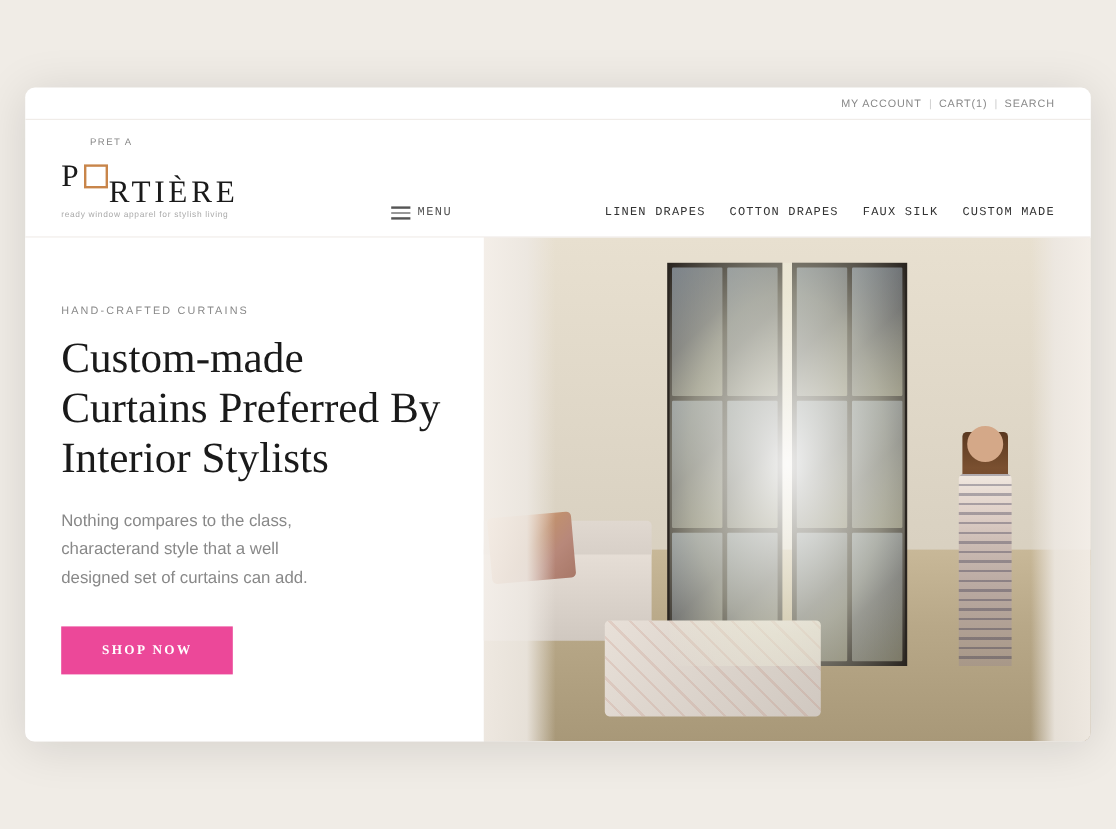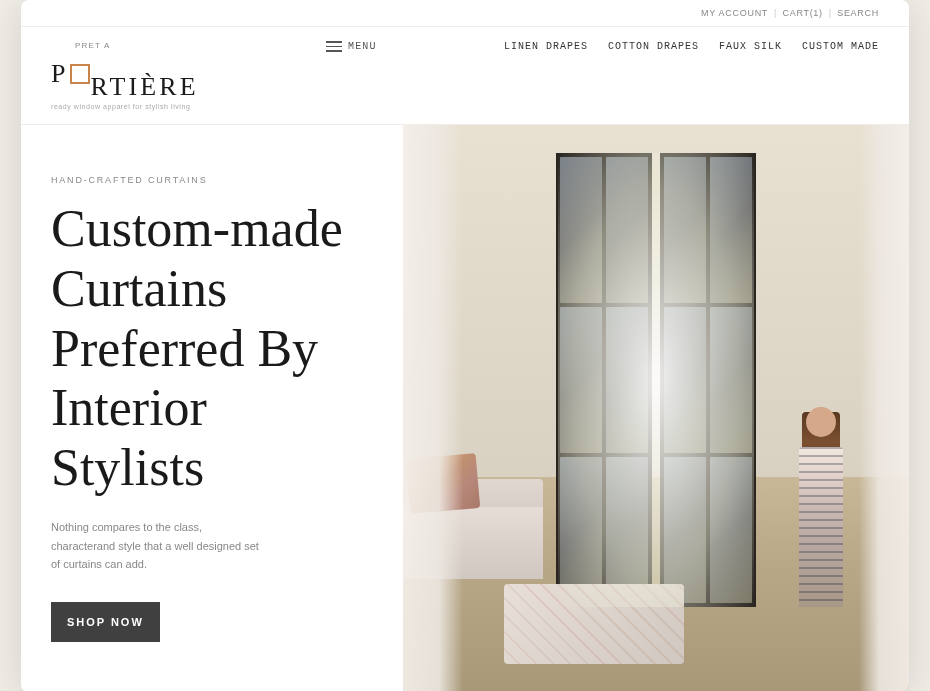--- a/index.html
+++ b/index.html
@@ -47,21 +47,21 @@
 
     .utility-divider {
       color: #ccc;
       font-size: 9px;
       font-family: Arial, sans-serif;
     }
 
     
     .main-nav {
       display: flex;
-      align-items: flex-start;
+      align-items: flex-end;
       justify-content: space-between;
       padding: 14px 30px;
       border-bottom: 1px solid #f0ece8;
     }
 
     .logo-area {
       display: flex;
       flex-direction: column;
       align-items: flex-start;
     }
@@ -181,46 +181,46 @@
     .hero-eyebrow {
       font-size: 9px;
       letter-spacing: 0.2em;
       color: #888;
       font-family: Arial, sans-serif;
       text-transform: uppercase;
       margin-bottom: 14px;
     }
 
     .hero-headline {
-      font-size: 52px;
+      font-size: 36px;
       line-height: 1.15;
       color: #1a1a1a;
       font-family: Georgia, 'Times New Roman', serif;
       font-weight: normal;
       margin-bottom: 20px;
     }
 
     .hero-description {
-      font-size: 11px;
+      font-size: 14px;
       line-height: 1.7;
       color: #888;
       font-family: Arial, sans-serif;
       margin-bottom: 28px;
       max-width: 210px;
     }
 
     .shop-now-btn {
       display: inline-block;
-      background: #404040;
+      background: #ec4899;
       color: #fff;
       font-size: 11px;
       letter-spacing: 0.18em;
-      font-family: Liberation Sans, sans-serif;
+      font-family: Liberation Serif, serif;
       text-transform: uppercase;
-      padding: 14px 16px;
+      padding: 14px 34px;
       cursor: pointer;
       border: none;
       width: fit-content;
       font-weight: bold;
     }
 
     .hero-image {
       flex: 1;
       position: relative;
       overflow: hidden;

